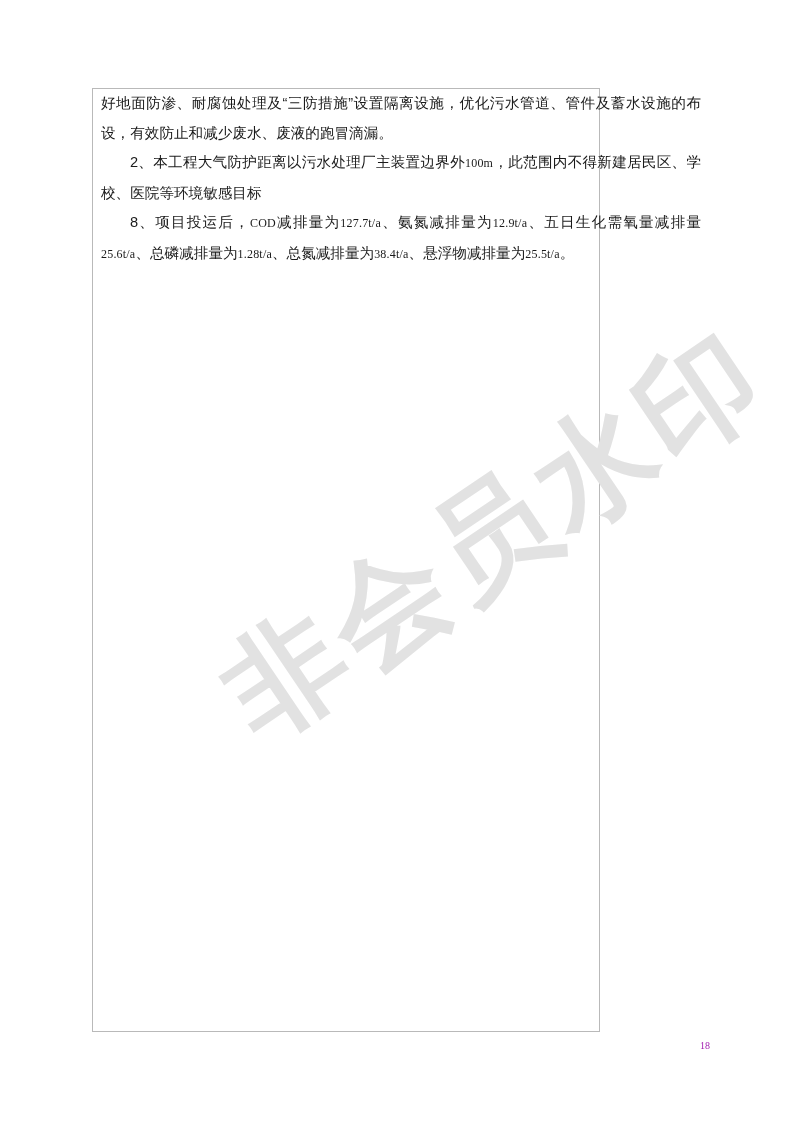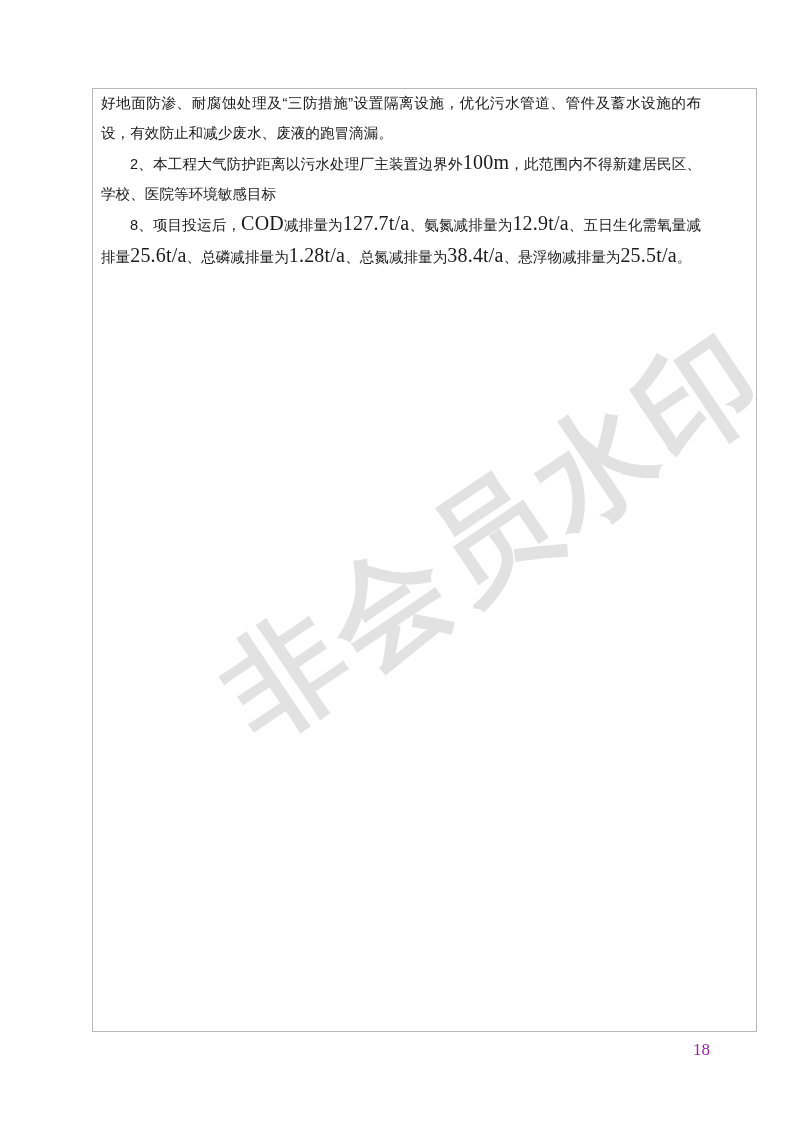--- a/index.html
+++ b/index.html
@@ -23,21 +23,21 @@
     width: 793px;
     height: 1122px;
     background: #ffffff;
   }
 
   
   #content-frame {
     position: absolute;
     left: 92px;
     top: 88px;
-    width: 665px;
+    width: 508px;
     height: 944px;
     border: 1px solid #b9b9b9;
     box-sizing: border-box;
     background: transparent;
   }
 
   #text-block {
     position: absolute;
     left: 8px;
     top: 0px;
@@ -55,21 +55,21 @@
     padding: 0;
     white-space: normal;
   }
   .para.indent {
     text-indent: 29px;
   }
 
   
   .lat {
     font-family: "Liberation Serif", serif;
-    font-size: 20px;
+    font-size: 12px;
     letter-spacing: 0.2px;
   }
 
   
   #watermark {
     position: absolute;
     left: 150px;
     top: 390px;
     width: 480px;
     height: 330px;
@@ -90,21 +90,21 @@
     text-align: center;
   }
 
   
   #page-number {
     position: absolute;
     left: 676px;
     top: 1040px;
     width: 34px;
     text-align: right;
-    font-size: 17px;
+    font-size: 10px;
     color: #a21caf;
     font-family: "Liberation Serif", serif;
   }
 </style>
 </head>
 <body>
 
 <div id="page">
 
   <div id="content-frame">

